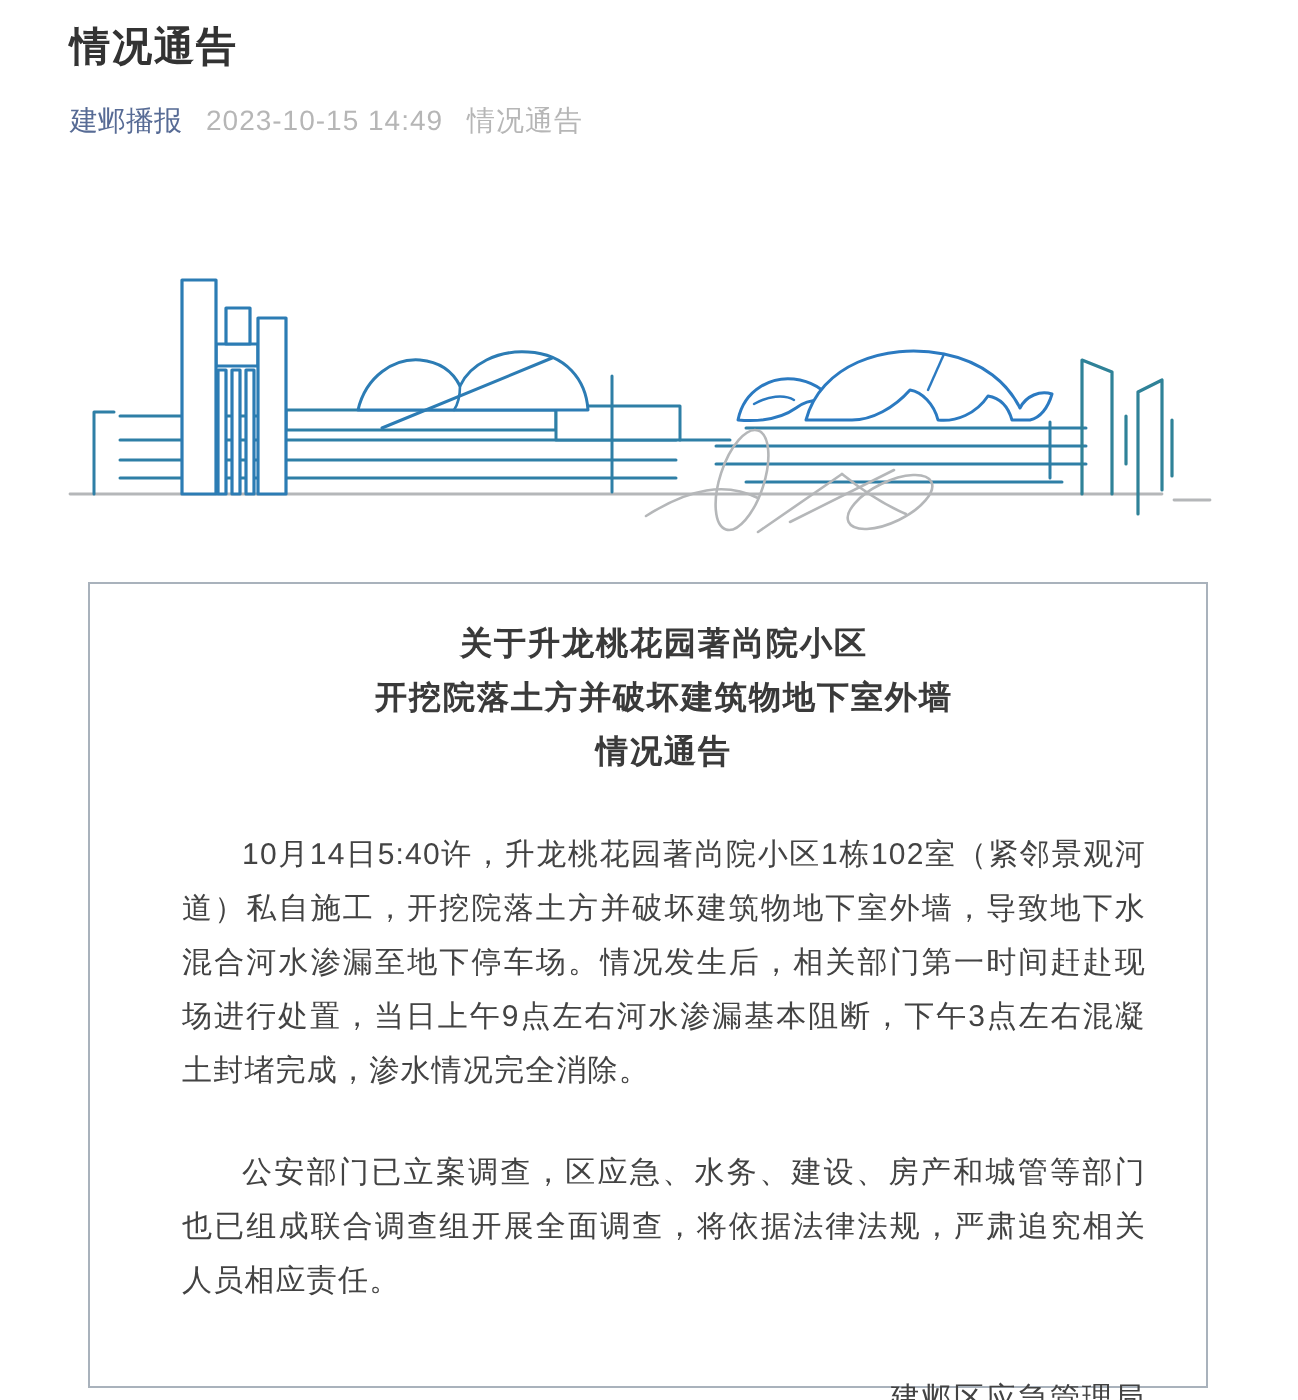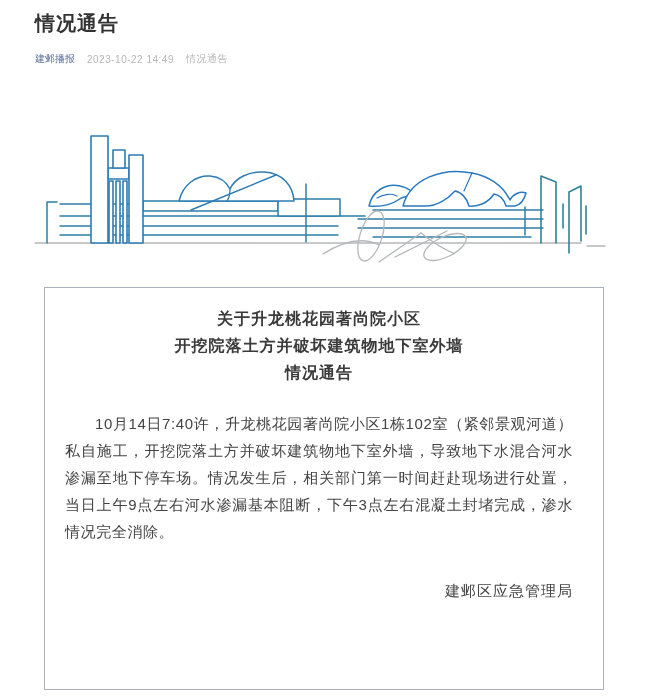--- a/index.html
+++ b/index.html
@@ -16,42 +16,42 @@
   .title {
     margin: 10px 0 0 35px;
     font-size: 20px;
     font-weight: 700;
     letter-spacing: 1px;
     color: #333333;
   }
 
   .byline {
     margin: 15px 0 0 35px;
-    font-size: 10px;
+    font-size: 14px;
     display: flex;
-    align-items: center;
+    align-items: flex-start;
     gap: 12px;
     white-space: nowrap;
   }
   .byline .account {
     color: #576b95;
     font-weight: 500;
     text-decoration: none;
     cursor: pointer;
   }
   .byline .meta { color: #b6b6b6; letter-spacing: 0.5px; }
 
   .illustration { margin: 40px 0 0 33px; width: 580px; height: 160px; }
 
   .notice-box {
     margin: 21px 0 0 44px;
     width: 560px;
     height: 403px;
     border: 1px solid #a9b2bc;
-    padding: 17px 30px 0 20px;
+    padding: 17px 30px 0 46px;
     background: #ffffff;
   }
   .notice-heading {
     text-align: center;
     font-size: 16px;
     font-weight: 700;
     line-height: 27px;
     color: #3a3a3a;
     letter-spacing: 1px;
   }
@@ -75,21 +75,21 @@
 </style>
 </head>
 <body>
 
 <div class="page">
 
   <h1 class="title">情况通告</h1>
 
   <div class="byline">
     <a class="account">建邺播报</a>
-    <span class="meta">2023-10-22 14:49</span>
+    <span class="meta">2023-10-15 14:49</span>
     <span class="meta">情况通告</span>
   </div>
 
   <div class="illustration">
     <svg width="580" height="160" viewBox="0 0 580 160">
       <g fill="none" stroke-linecap="round" stroke-linejoin="round">
 
         <g stroke="#b5b7b9" stroke-width="1.4">
           <path d="M2,137 H548"></path>
           <path d="M554,140 H572"></path>
@@ -160,20 +160,21 @@
       </g>
     </svg>
   </div>
 
   <div class="notice-box">
     <div class="notice-heading">
       <div>关于升龙桃花园著尚院小区</div>
       <div>开挖院落土方并破坏建筑物地下室外墙</div>
       <div>情况通告</div>
     </div>
-    <p class="para">10月14日7:40许，升龙桃花园著尚院小区1栋102室（紧邻景观河道）私自施工，开挖院落土方并破坏建筑物地下室外墙，导致地下水混合河水渗漏至地下停车场。情况发生后，相关部门第一时间赶赴现场进行处置，当日上午9点左右河水渗漏基本阻断，下午3点左右混凝土封堵完成，渗水情况完全消除。</p>
+    <p class="para">10月14日5:40许，升龙桃花园著尚院小区1栋102室（紧邻景观河道）私自施工，开挖院落土方并破坏建筑物地下室外墙，导致地下水混合河水渗漏至地下停车场。情况发生后，相关部门第一时间赶赴现场进行处置，当日上午9点左右河水渗漏基本阻断，下午3点左右混凝土封堵完成，渗水情况完全消除。</p>
+    <p class="para">公安部门已立案调查，区应急、水务、建设、房产和城管等部门也已组成联合调查组开展全面调查，将依据法律法规，严肃追究相关人员相应责任。</p>
     <div class="signature">
       <div>建邺区应急管理局</div>
 
     </div>
   </div>
 
 </div>
 
 </body></html>

